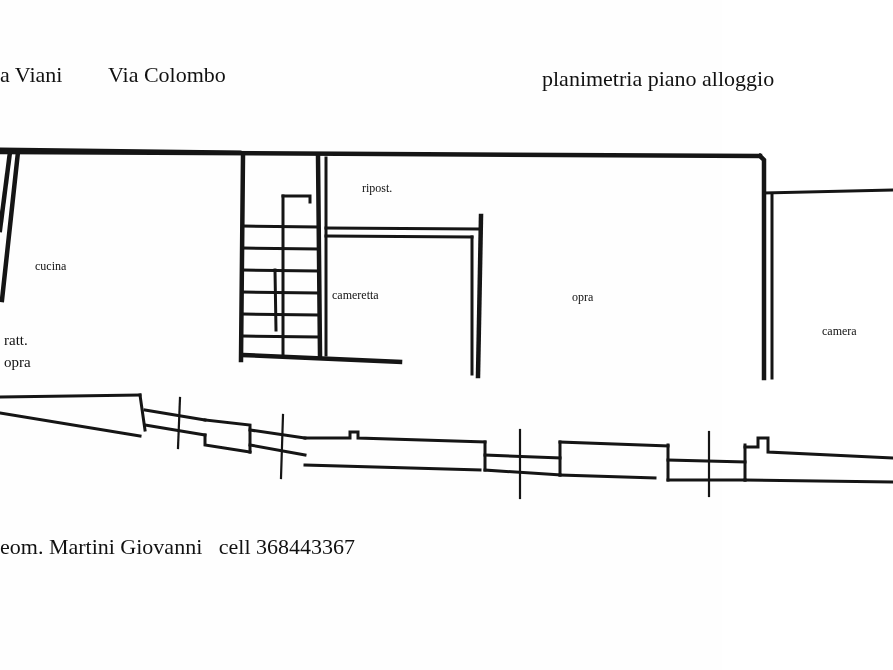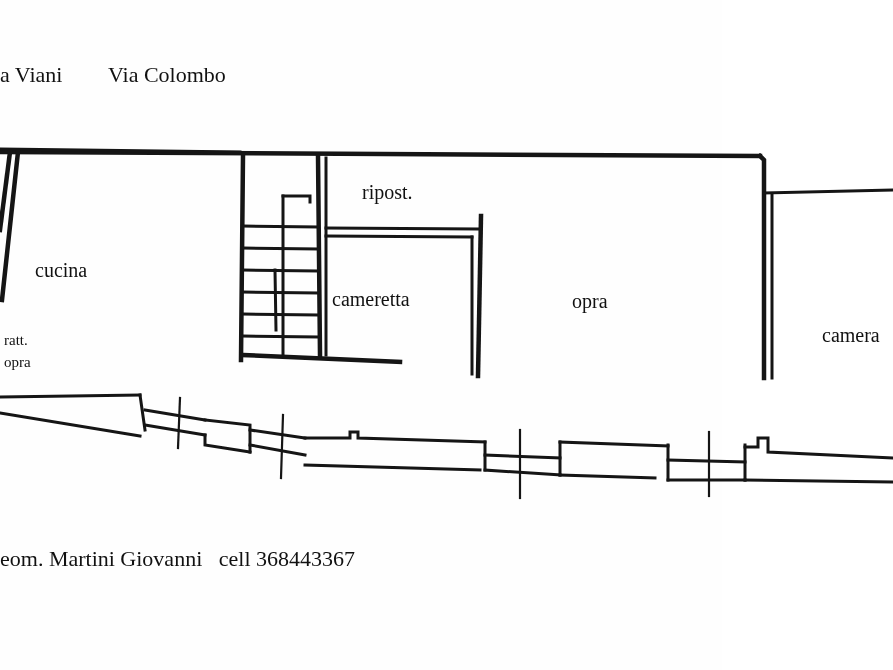--- a/index.html
+++ b/index.html
@@ -7,23 +7,23 @@
   #canvas { position: absolute; left: 0; top: 0; width: 722px; height: 670px; background: #fefefe; }
   svg.plan { position: absolute; left: 0; top: 0; width: 893px; height: 670px; }
   .lbl {
     position: absolute;
     font-family: "Liberation Serif", "DejaVu Serif", serif;
     color: #111111;
     white-space: nowrap;
     line-height: 1;
   }
   .hdr { font-size: 22px; }
-  .room { font-size: 20px; }
+  .room { font-size: 12px; }
   .small { font-size: 15px; }
-  .footer { font-size: 22px; margin-top: 12px; }
+  .footer { font-size: 22px; }
   .w { stroke: #151515; fill: none; stroke-linecap: square; stroke-linejoin: miter; }
   .thick { stroke-width: 4.5; }
   .mid { stroke-width: 3; }
   .thin { stroke-width: 2.2; }
 </style>
 </head>
 <body>
 
 <div id="canvas">
 
@@ -92,20 +92,21 @@
 
       <path class="w thin" d="M180 398 L178 448"></path>
       <path class="w thin" d="M283 415 L281 478"></path>
       <path class="w thin" d="M520 430 L520 498"></path>
       <path class="w thin" d="M709 432 L709 496"></path>
     </g>
   </svg>
 
   <span class="lbl hdr" style="left:0px; top:64px;">a Viani</span>
   <span class="lbl hdr" style="left:108px; top:64px;">Via Colombo</span>
+  <span class="lbl hdr" style="left:542px; top:68px;">planimetria piano alloggio</span>
 
   <span class="lbl room" style="left:35px; top:260px;">cucina</span>
   <span class="lbl room" style="left:362px; top:182px;">ripost.</span>
   <span class="lbl room" style="left:332px; top:289px;text-align:center;">cameretta</span>
   <span class="lbl room" style="left:572px; top:291px;">opra</span>
   <span class="lbl room" style="left:822px; top:325px;">camera</span>
 
   <span class="lbl small" style="left:4px; top:333px;">ratt.</span>
   <span class="lbl small" style="left:4px; top:355px;text-align:right;">opra</span>
 

